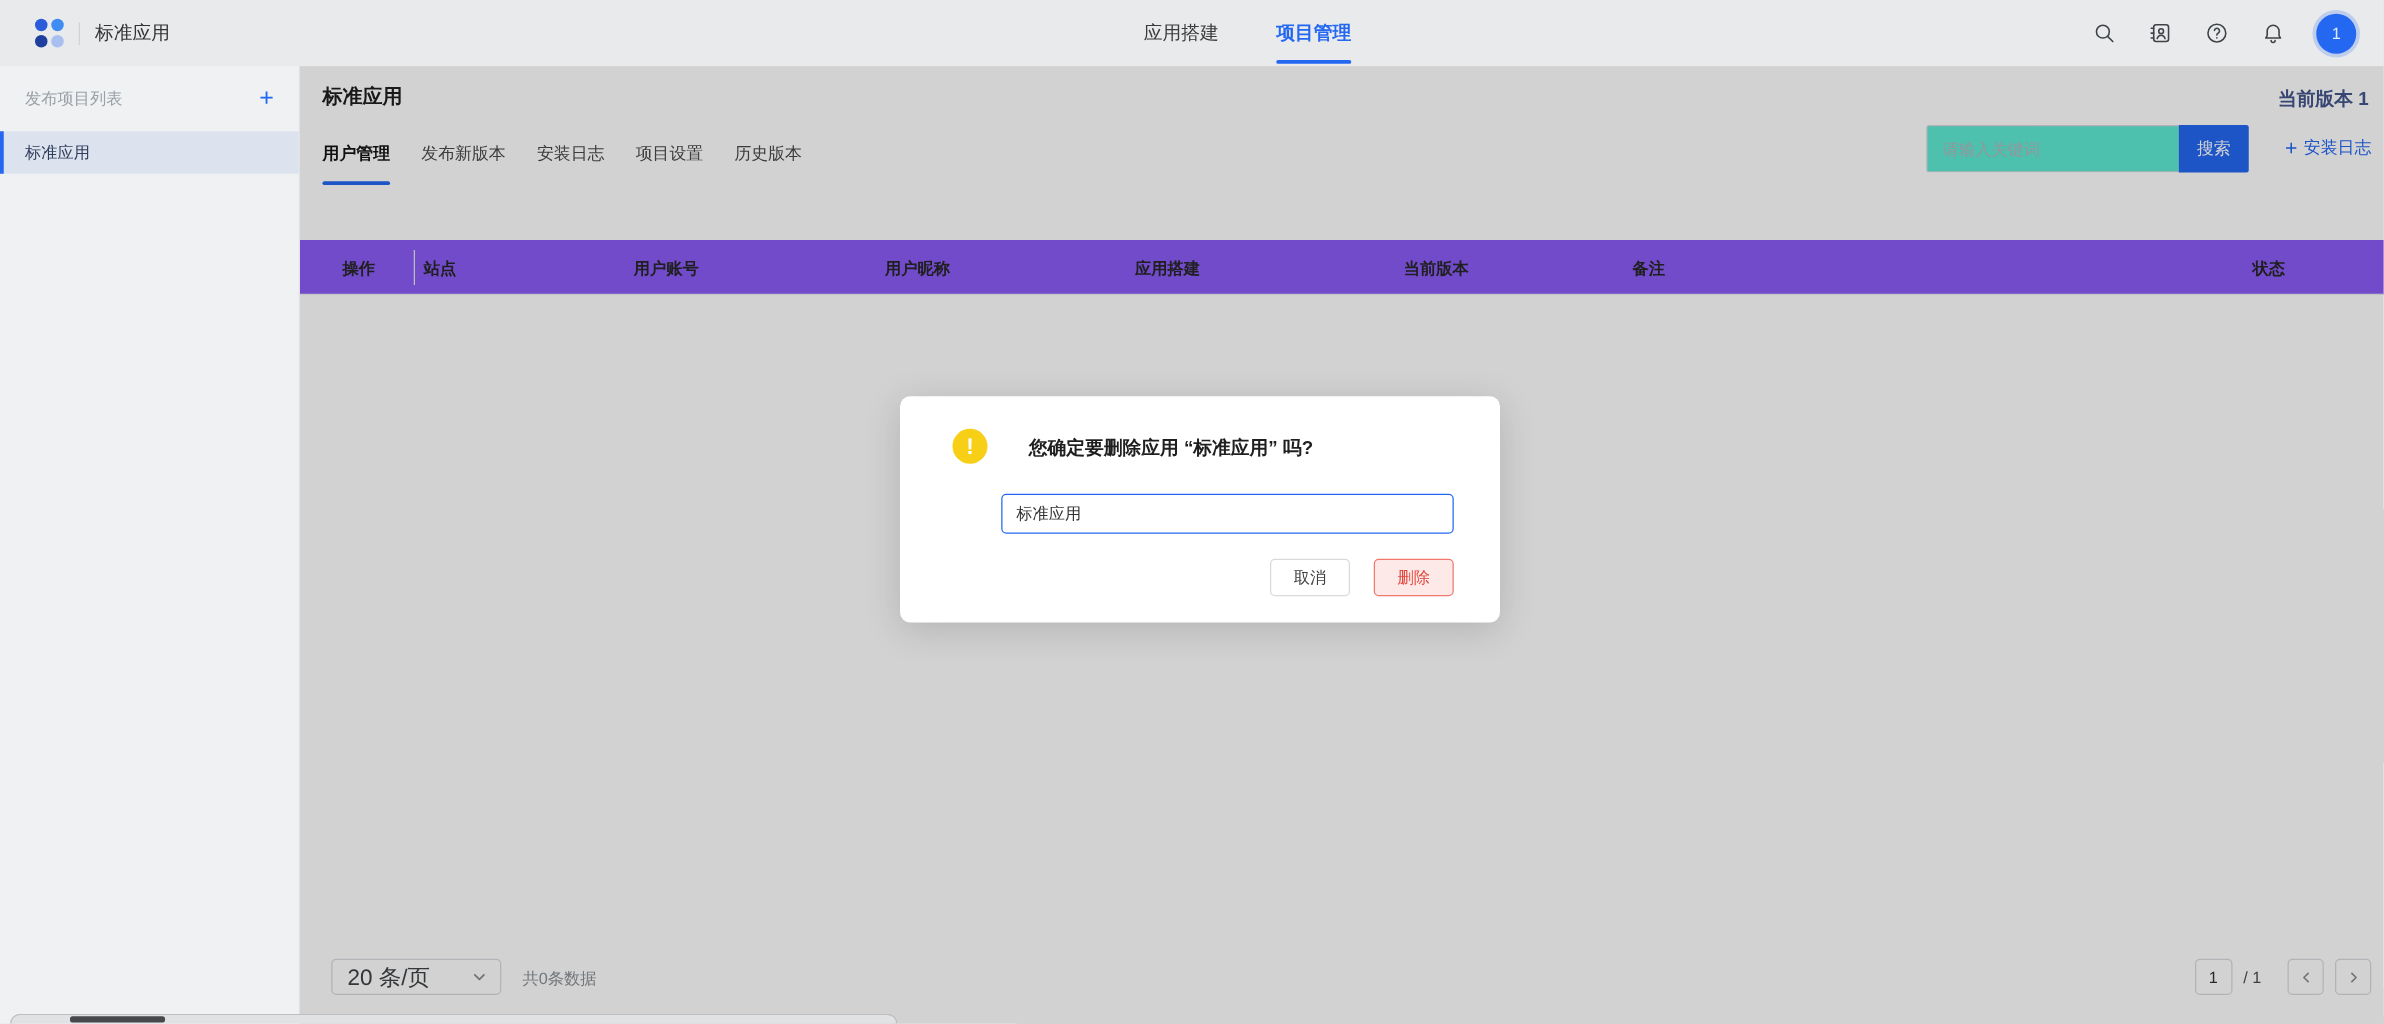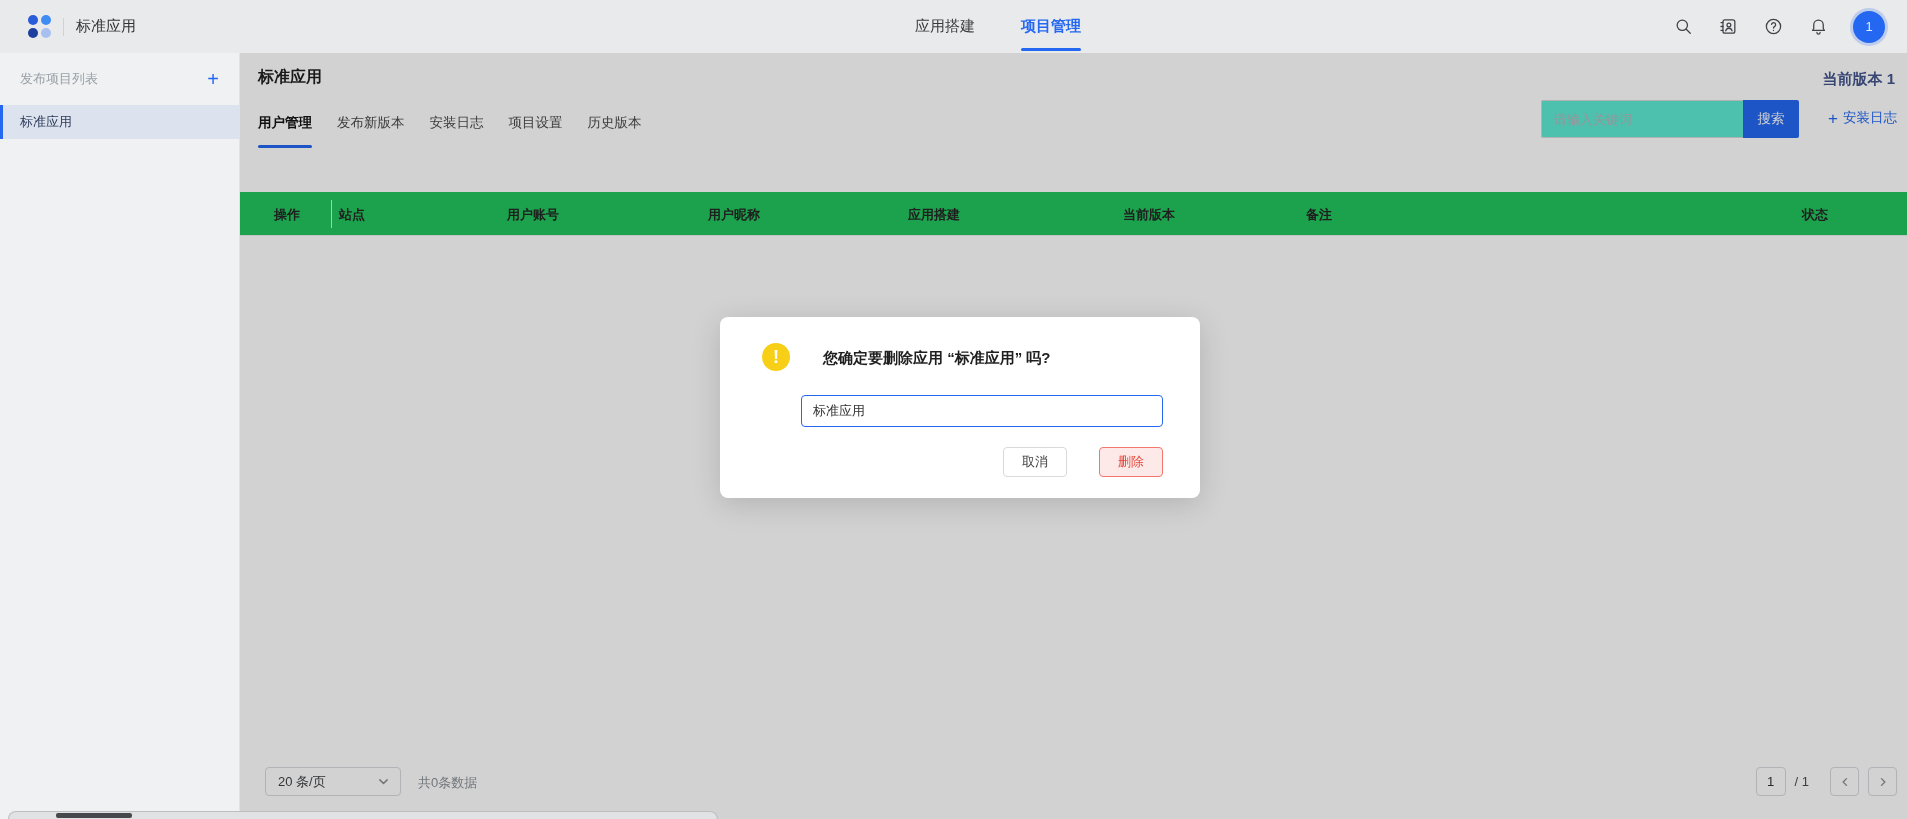--- a/index.html
+++ b/index.html
@@ -76,30 +76,30 @@
     font-family:"Liberation Sans","DejaVu Sans",sans-serif;
   }
   .search-input::placeholder { color:#b3b8bd; }
   .search-btn {
     width:56px; height:38px; background:#2468f2; color:#fff; border:none; font-size:13.5px;
     cursor:pointer; border-radius:0 2px 2px 0; font-family:"Liberation Sans","DejaVu Sans",sans-serif;
   }
   .add-user { position:absolute; right:10px; top:9px; display:flex; align-items:center; gap:5px; color:#2468f2; font-size:13.5px; cursor:pointer; }
   .add-user .plus { font-size:17px; line-height:1; }
 
-  .table-header { position:relative; height:44px; background:#22c55e; border-bottom:1px solid #eceef0; }
+  .table-header { position:relative; height:44px; background:#8b5cf6; border-bottom:1px solid #eceef0; }
   .th { position:absolute; top:14px; font-size:13px; font-weight:bold; color:#262626; }
   .th-divider { position:absolute; left:91px; top:8px; width:1px; height:28px; background:#e4e6e8; }
   .table-body { height:555px; background:#fff; }
 
   .pagination { position:absolute; left:0; bottom:22px; width:100%; height:30px; }
   .page-size-select {
     position:absolute; left:25px; top:0; width:136px; height:29px; border:1px solid #d7dadd;
     border-radius:4px; background:#fff; display:flex; align-items:center; justify-content:space-between;
-    padding:0 10px 0 12px; font-size:13px; color:#404346; cursor:pointer;
+    padding:0 10px 0 12px; font-size:18px; color:#404346; cursor:pointer;
   }
   .caret svg { width:13px; height:13px; stroke:#8a9096; stroke-width:1.8; fill:none; stroke-linecap:round; stroke-linejoin:round; display:block; }
   .total-text { position:absolute; left:178px; top:7px; font-size:13px; color:#8c9196; }
   .pager { position:absolute; right:10px; top:0; display:flex; align-items:center; gap:9px; }
   .page-box {
     width:30px; height:29px; border:1px solid #d7dadd; border-radius:4px; background:#fff;
     display:flex; align-items:center; justify-content:center; font-size:13px; color:#333;
   }
   .page-total { font-size:13px; color:#4a4d50; margin-right:12px; }
   .pager-btn {
@@ -120,21 +120,21 @@
     position:absolute; left:42px; top:26px; width:28px; height:28px; border-radius:50%;
     background:#f7cf17; color:#fff; font-weight:bold; font-size:18px;
     display:flex; align-items:center; justify-content:center;
   }
   .modal-title { position:absolute; left:80px; top:32px; font-size:15px; font-weight:bold; color:#1f1f1f;margin-left:23px; }
   .modal-input {
     position:absolute; left:81px; top:78px; width:362px; height:32px;
     border:1px solid #2468f2; border-radius:4px; padding:0 11px; font-size:13px; color:#333;
     outline:none; font-family:"Liberation Sans","DejaVu Sans",sans-serif;
   }
-  .modal-actions { position:absolute; right:37px; top:130px; display:flex; gap:32px; }
+  .modal-actions { position:absolute; right:37px; top:130px; display:flex; gap:19px; }
   .btn {
     height:30px; padding:0 18px; border-radius:4px; font-size:13px; cursor:pointer;
     display:flex; align-items:center; justify-content:center;
     font-family:"Liberation Sans","DejaVu Sans",sans-serif;
   }
   .btn-cancel { background:#fff; border:1px solid #d9d9d9; color:#404040; }
   .btn-delete { background:#fdeae8; border:1px solid #f2776d; color:#e2473c; }
 
   
   .bottom-sliver {

